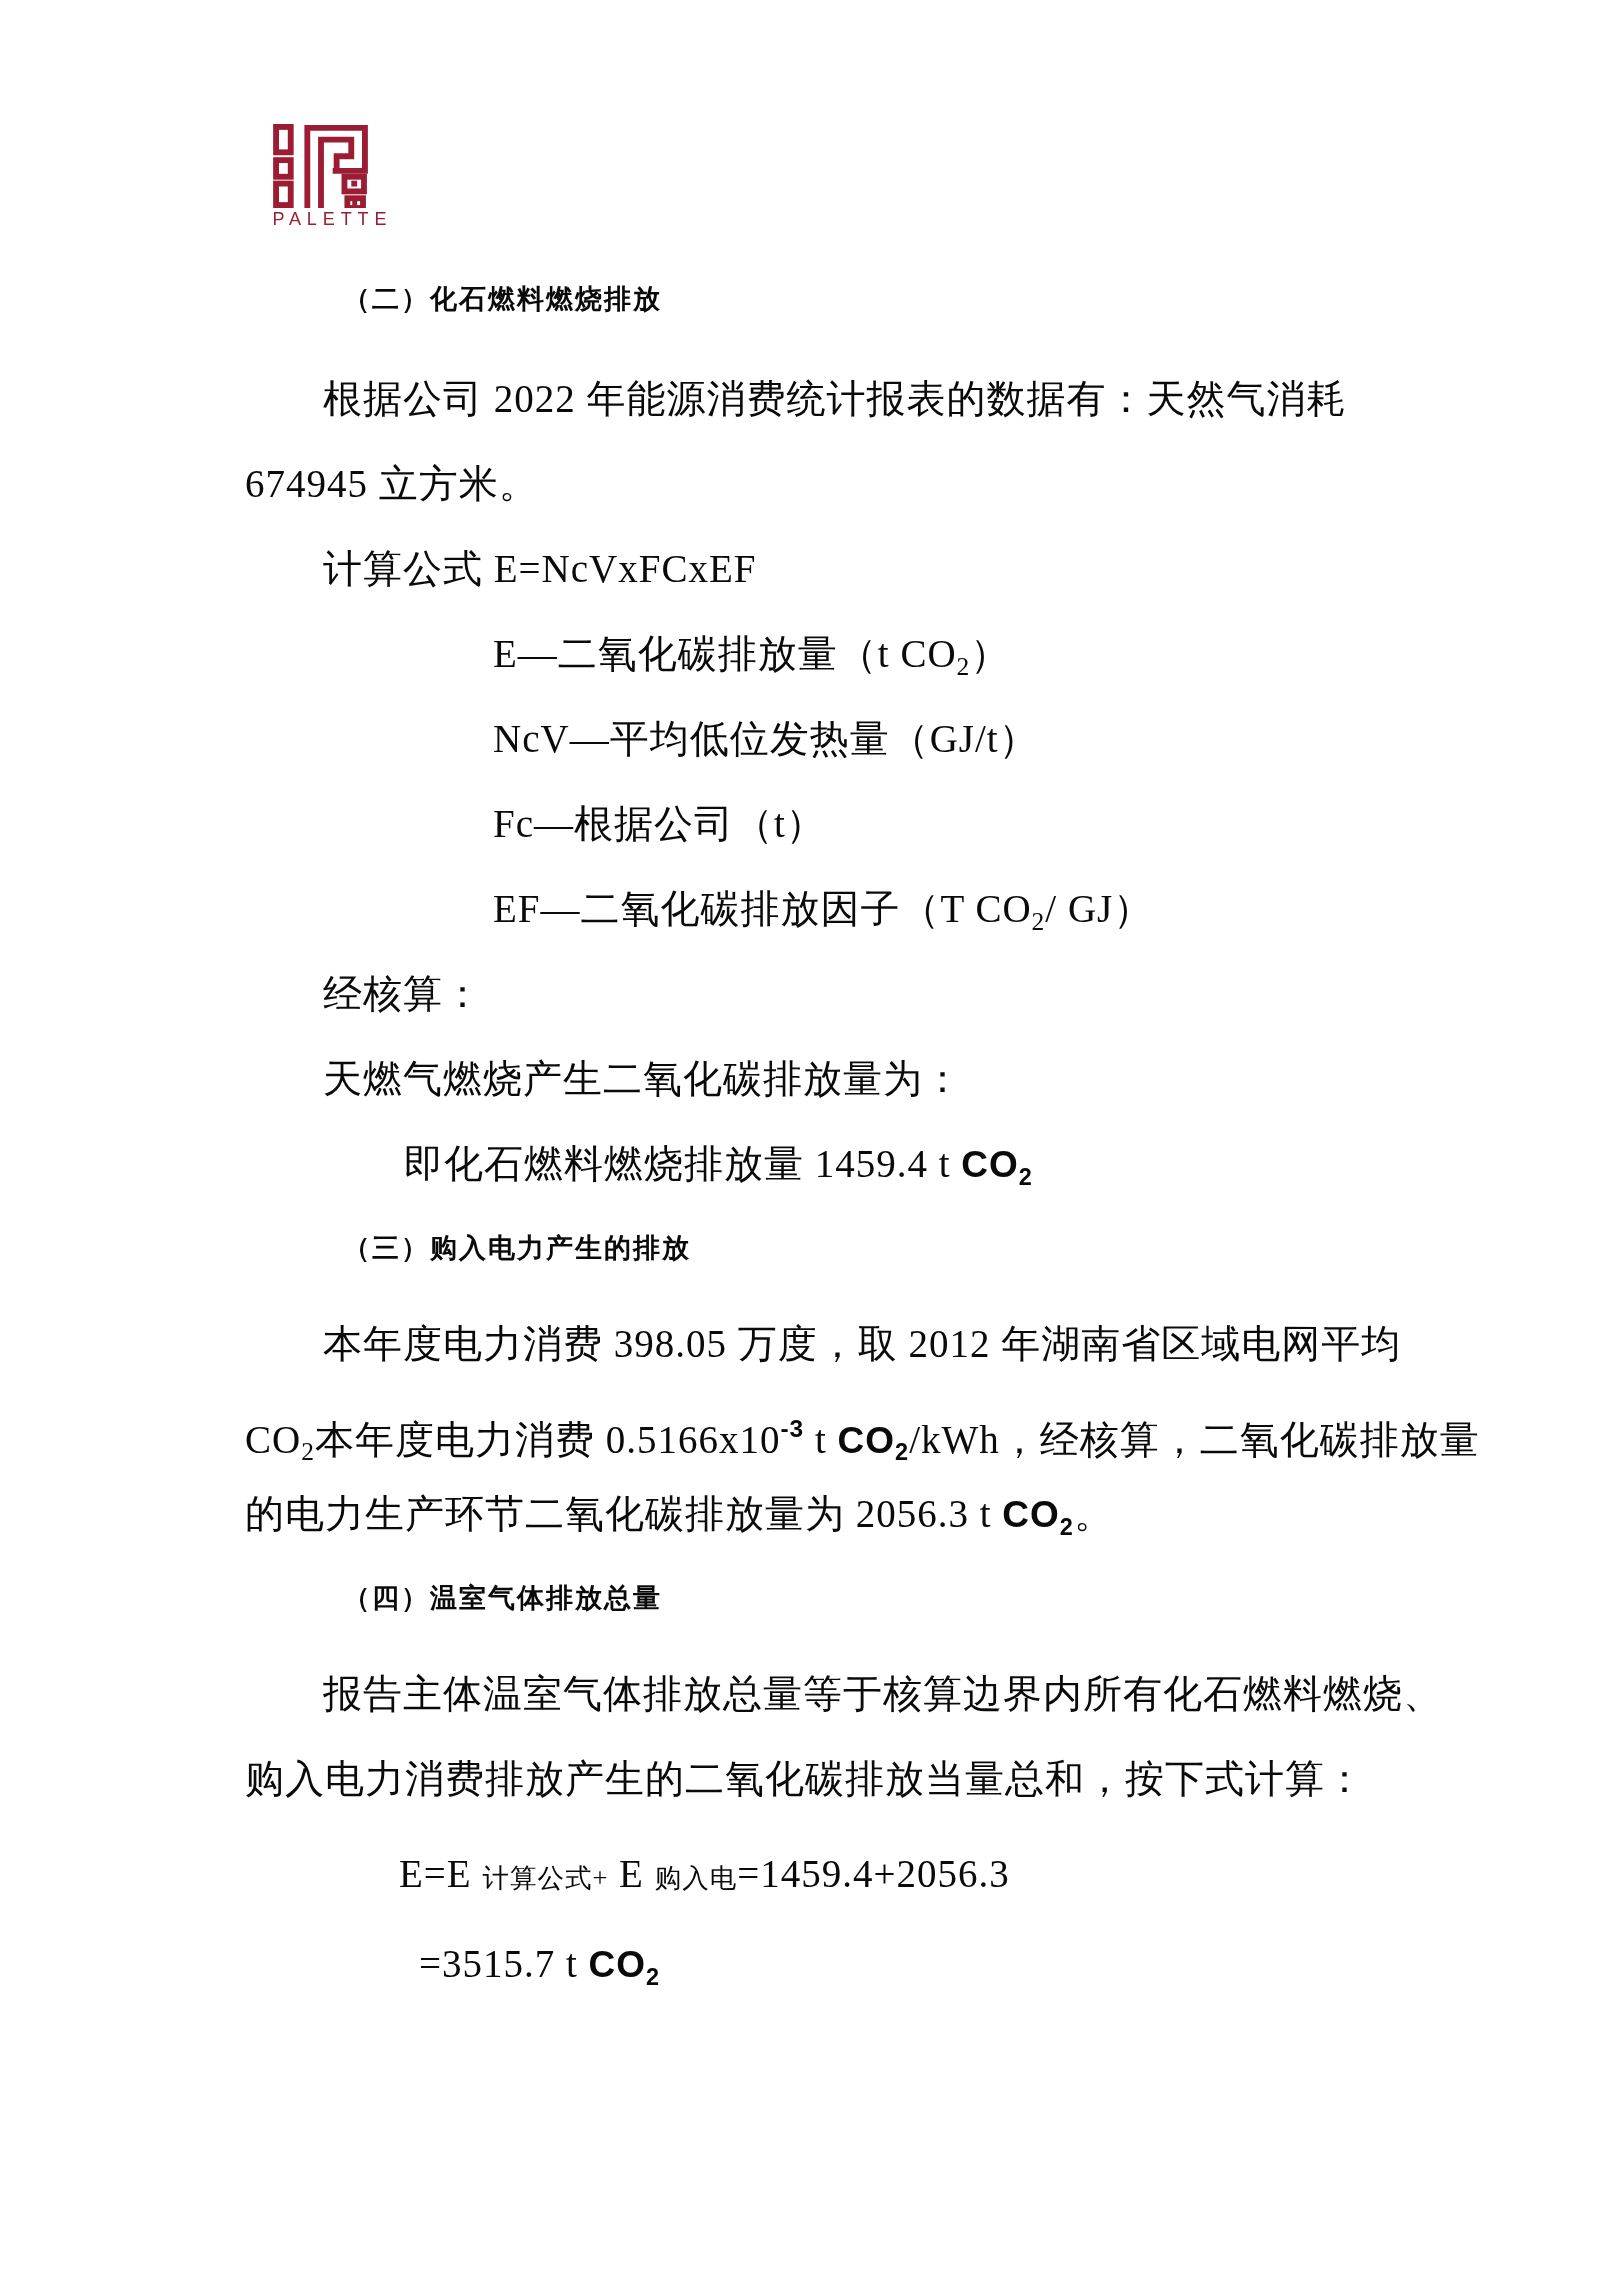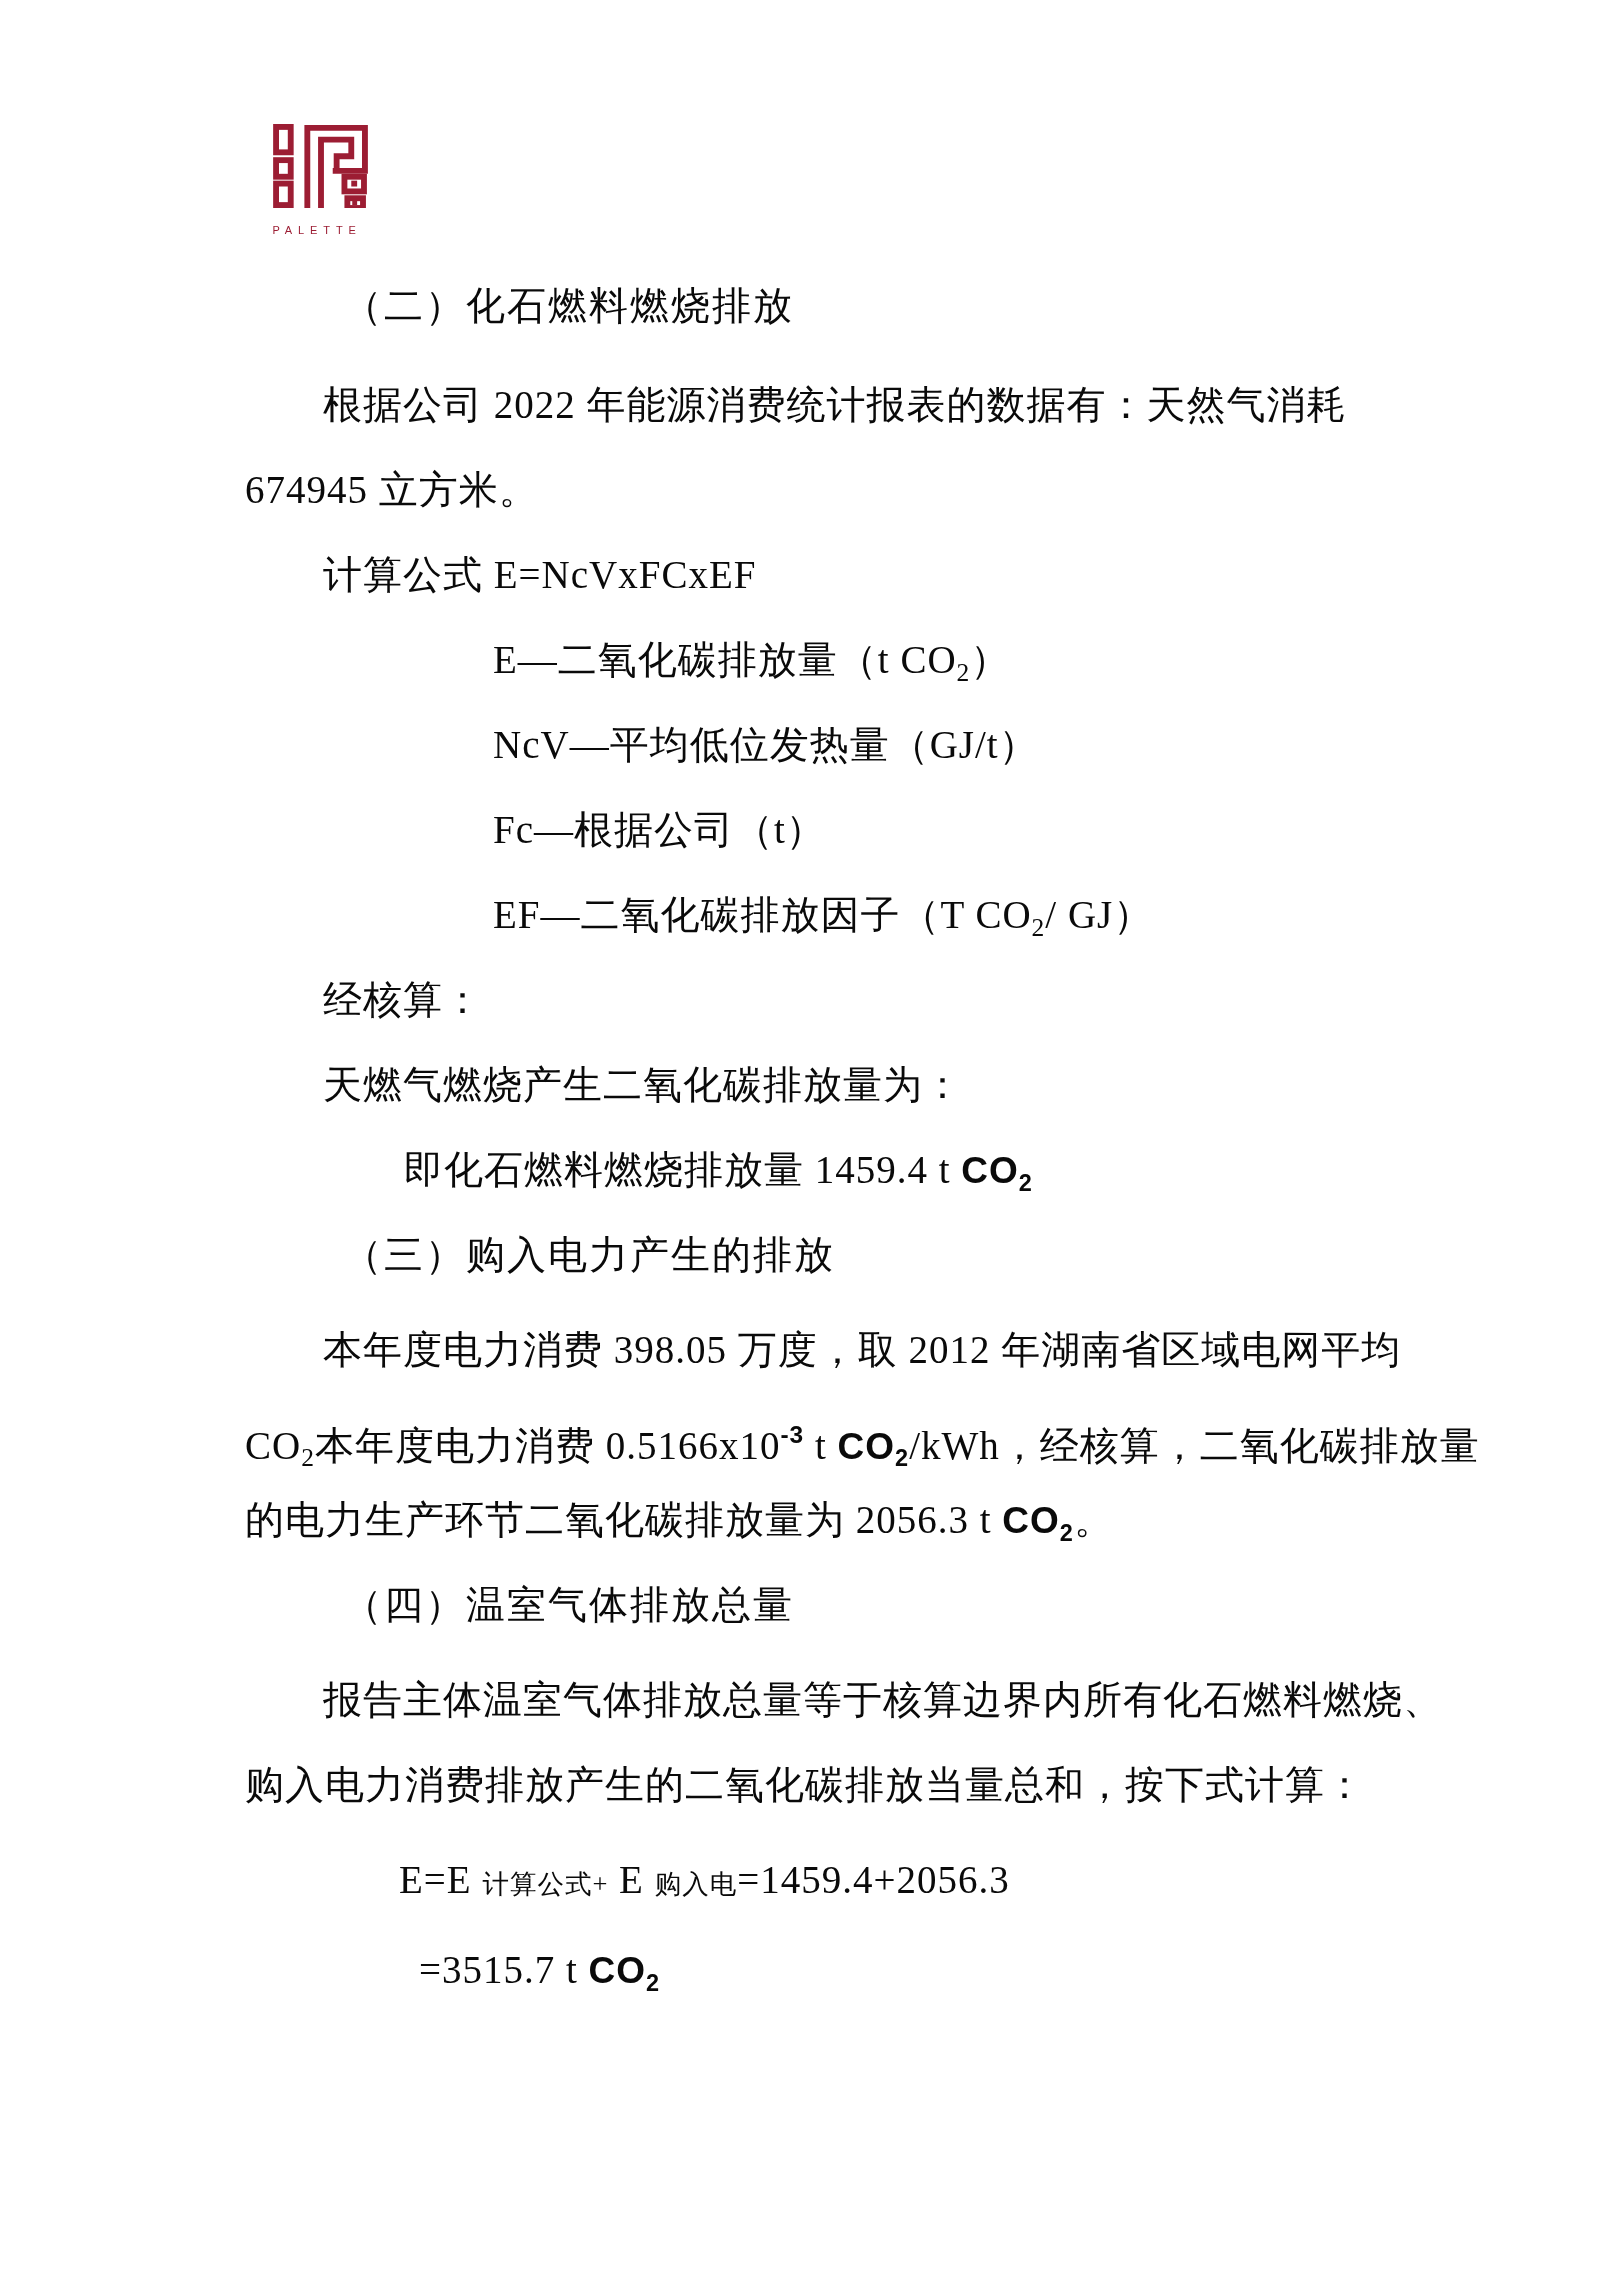--- a/index.html
+++ b/index.html
@@ -16,41 +16,41 @@
     overflow:hidden;
     font-family:"Liberation Serif", serif;
     color:var(--ink);
   }
   .content{padding:0 245px;}
 
   
   .logo{margin-top:124px;margin-left:27.4px;width:118px;}
   .logo svg{display:block;color:var(--red);}
   .logo-text{
-    margin-top:16px;
+    margin-top:1px;
     font-family:"Liberation Sans", sans-serif;
-    font-size:11px;
+    font-size:18px;
     letter-spacing:5.9px;
     font-weight:400;
     color:var(--red);
     white-space:nowrap;
   }
 
   
   .l{
     height:85px;
     font-size:39px;
     line-height:51px;
     white-space:nowrap;
     letter-spacing:1px;
   }
   .h{
     font-family:"Liberation Sans", sans-serif;
-    font-weight:400;
-    font-size:39px;
+    font-weight:700;
+    font-size:27px;
     line-height:51px;
     padding-left:98px;
     letter-spacing:2px;
     white-space:nowrap;
   }
   #h2{margin-top:44px;height:99px;}
   #h3,#h4{height:95px;}
   .ind{padding-left:78px;}      
   .def{padding-left:248px;}     
   .ind4{padding-left:159px;}    

